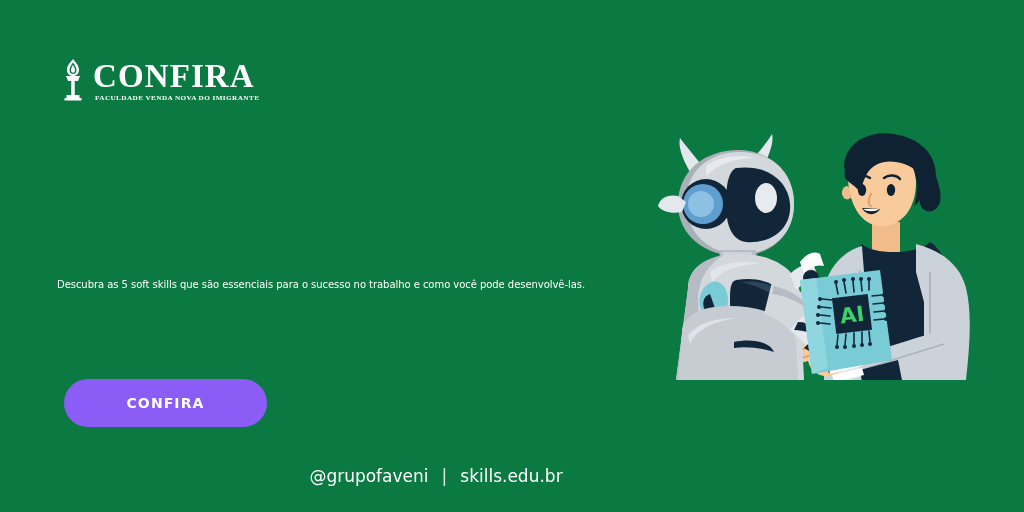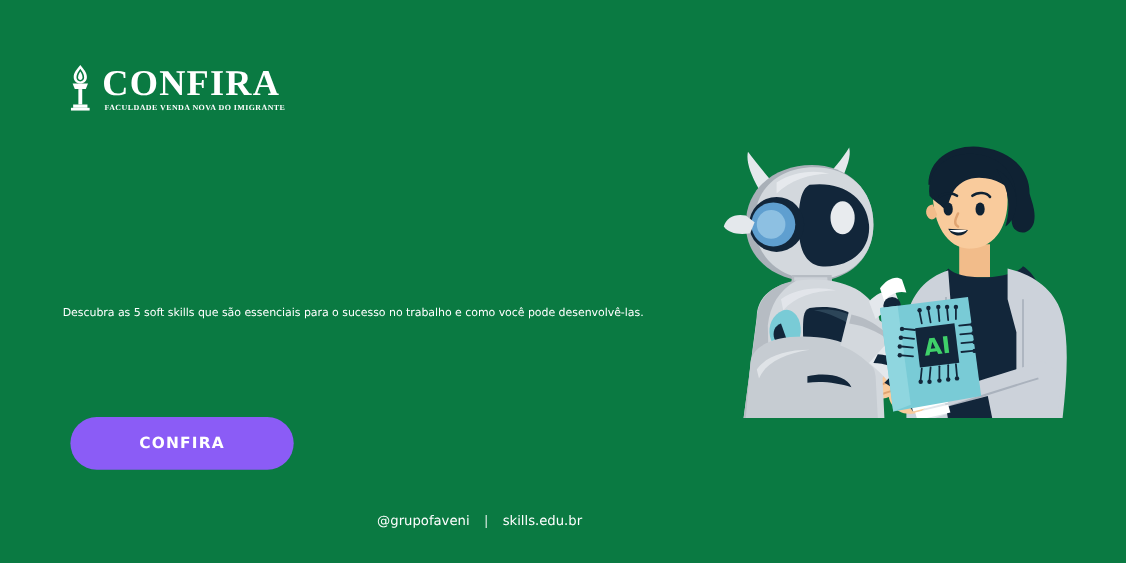--- a/index.html
+++ b/index.html
@@ -115,21 +115,21 @@
   #footer {
     position: absolute;
     left: 0;
     top: 466px;
     width: 872px;
     display: flex;
     justify-content: center;
     align-items: center;
     gap: 13px;
     font-family: "DejaVu Sans", sans-serif;
-    font-size: 12px;
+    font-size: 17px;
     color: #ffffff;
   }
   #footer .sep {
     color: #ffffff;
     opacity: 0.85;
   }
 
   
   #illustration {
     position: absolute;

